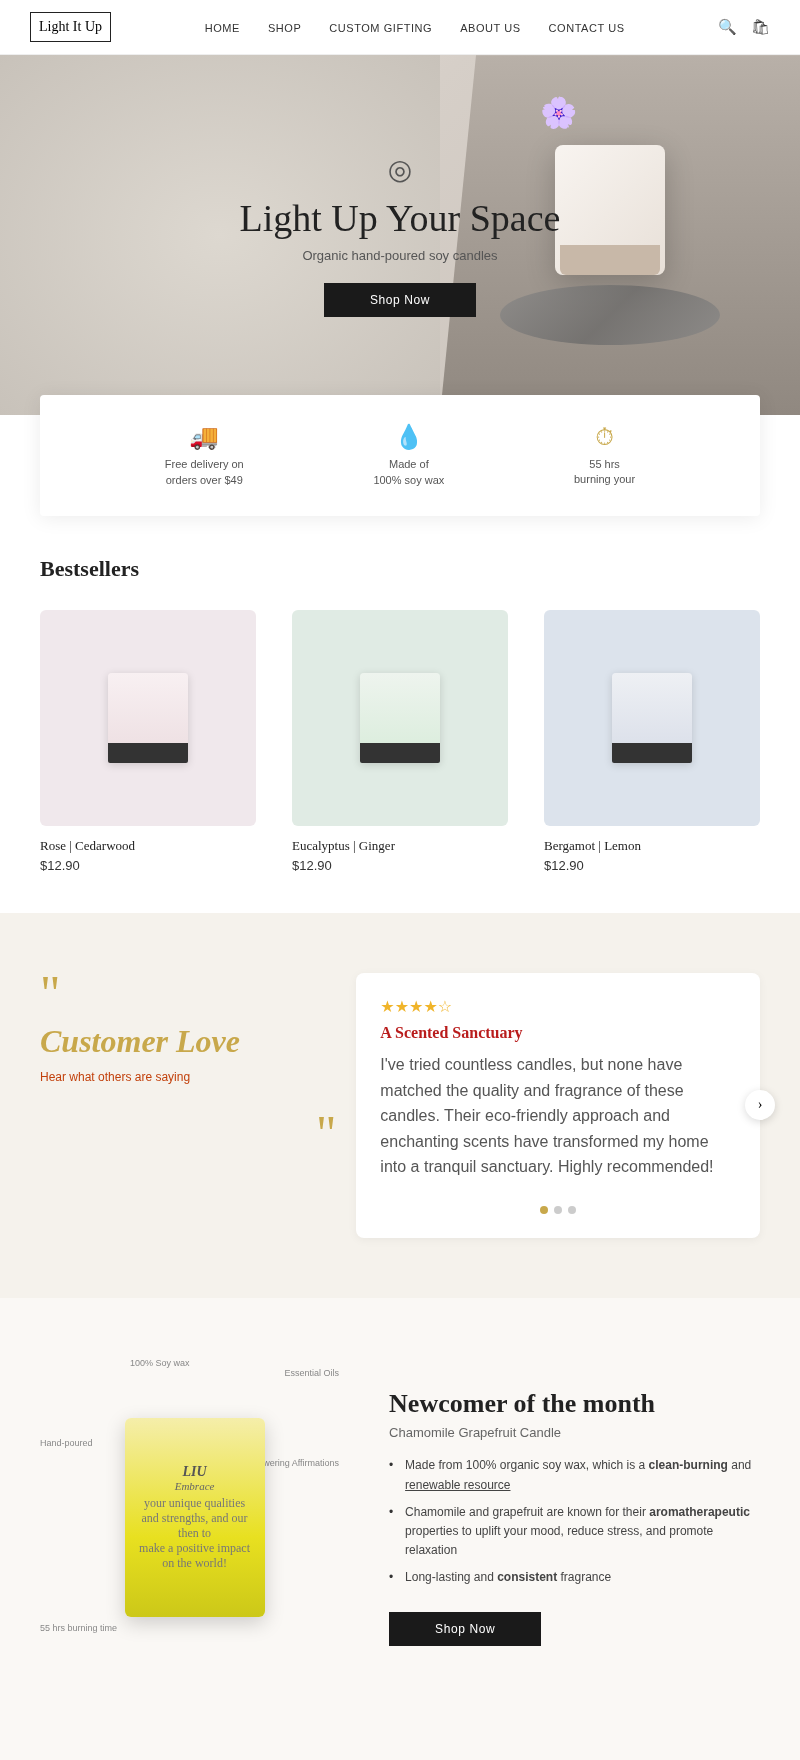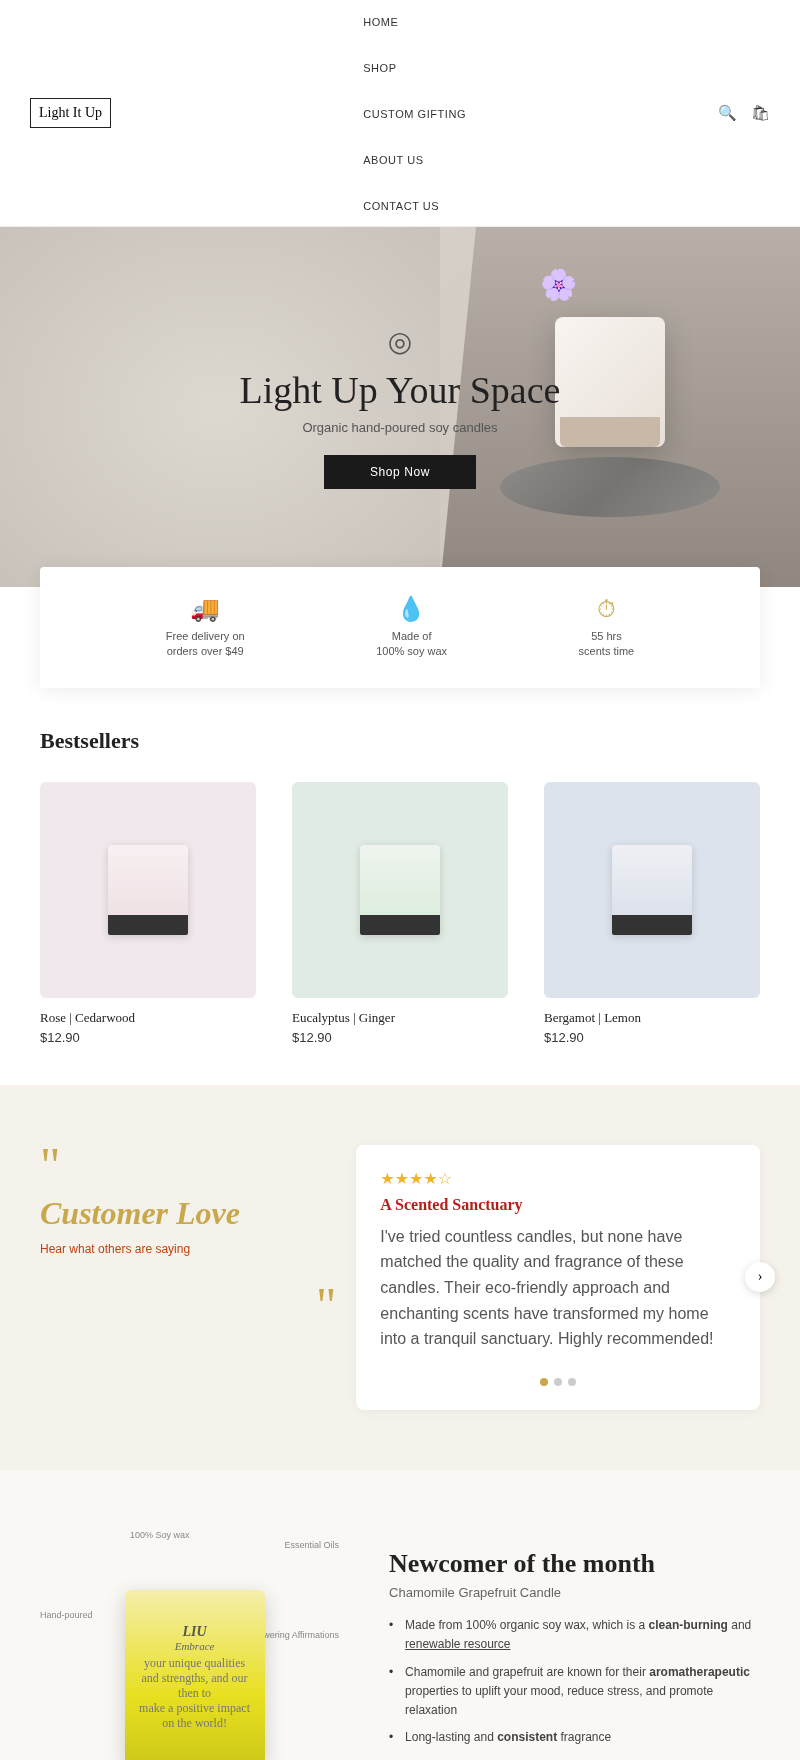--- a/index.html
+++ b/index.html
@@ -4,21 +4,21 @@
   <style>
     * { margin: 0; padding: 0; box-sizing: border-box; }
     body { font-family: 'Georgia', serif; background: #fff; width: 800px; }
 
     
     nav {
       display: flex; align-items: center; justify-content: space-between;
       padding: 12px 30px; border-bottom: 1px solid #eee; background: #fff;
       position: relative; z-index: 10;
     }
-    .nav-links { display: flex; gap: 28px; list-style: none; flex-direction: column; }
+    .nav-links { display: flex; gap: 28px; list-style: none; }
     .nav-links a { text-decoration: none; color: #333; font-size: 11px; font-family: Arial, sans-serif; letter-spacing: 0.05em; }
     .nav-icons { display: flex; gap: 14px; }
     .nav-icon { font-size: 15px; cursor: pointer; color: #333; }
 
     
     .hero {
       position: relative; height: 360px;
       background: linear-gradient(135deg, #e8e0d8 0%, #d6cfc8 40%, #c8c0b8 100%);
       display: flex; align-items: center; justify-content: center; overflow: hidden;
     }
@@ -204,21 +204,21 @@
     <div class="feature-icon">💧</div>
     <div class="feature-text">
       <span>Made of</span><br>
       <span>100% soy wax</span>
     </div>
   </div>
   <div class="feature-item">
     <div class="feature-icon">⏱</div>
     <div class="feature-text">
       <span>55 hrs</span><br>
-      <span>scents time</span>
+      <span>burning your</span>
     </div>
   </div>
 </div>
 
 <div class="section">
   <h2 class="section-title">Bestsellers</h2>
   <div class="products-grid">
 
     <div class="product-card">
       <div class="product-img product-img-pink">
@@ -271,21 +271,21 @@
 
 <div class="newcomer">
   <div class="newcomer-img-wrap" style="position:relative;min-height:280px;">
 
     <span class="newcomer-annotation" style="top:0;left:90px;">100% Soy wax</span>
     <span class="newcomer-annotation" style="top:10px;right:10px;">Essential Oils</span>
     <span class="newcomer-annotation" style="top:80px;left:0;">Hand-poured</span>
     <span class="newcomer-annotation" style="top:100px;right:10px;">Empowering Affirmations</span>
     <span class="newcomer-annotation" style="bottom:44px;left:0;">55 hrs burning time</span>
 
-    <div style="width:140px;height:175px;margin:60px auto;background:linear-gradient(180deg,#f5eeaa 0%,#e8e020 60%,#ccc818 100%);border-radius:6px;box-shadow:0 6px 20px rgba(0,0,0,0.18);display:flex;align-items:center;justify-content:center;position:relative;">
+    <div style="width:140px;height:199px;margin:60px auto;background:linear-gradient(180deg,#f5eeaa 0%,#e8e020 60%,#ccc818 100%);border-radius:6px;box-shadow:0 6px 20px rgba(0,0,0,0.18);display:flex;align-items:center;justify-content:center;position:relative;">
       <div style="text-align:center;padding:12px;font-size:8px;color:#666;font-family:Georgia,serif;">
         <div style="font-size:14px;font-weight:bold;font-style:italic;color:#555;">LIU</div>
         <div style="font-size:11px;font-style:italic;">Embrace</div>
         <div style="font-size:12px;margin-top:4px;color:#777;">your unique qualities and strengths, and our then to<br>make a positive impact on the world!</div>
       </div>
     </div>
   </div>
 
   <div class="newcomer-info">
     <h2 class="newcomer-title">Newcomer of the month</h2>

